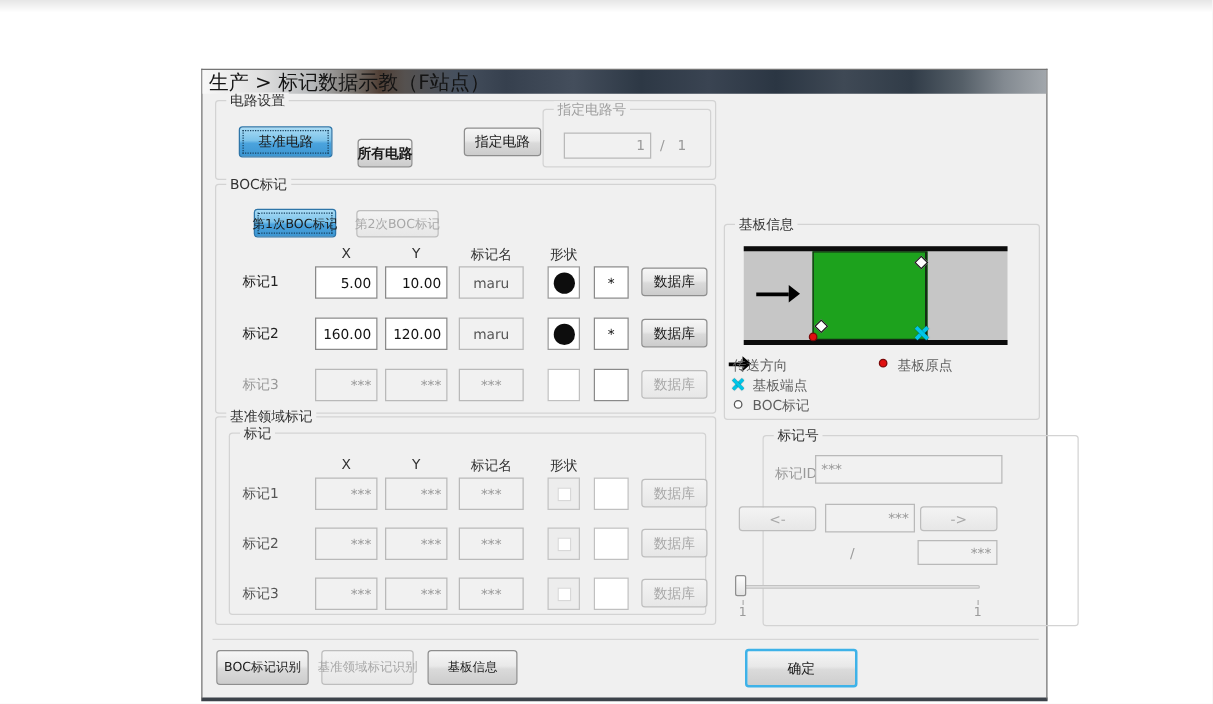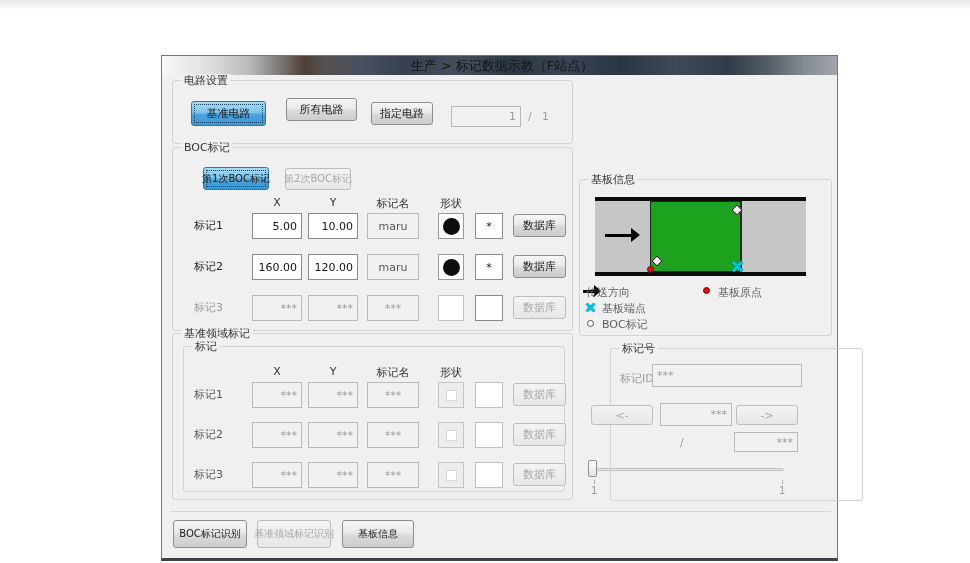--- a/index.html
+++ b/index.html
@@ -1,21 +1,21 @@
 <!DOCTYPE html>
 <html><head>
 <meta charset="utf-8">
 <style>
   html,body{margin:0;padding:0;}
   body{width:970px;height:563px;background:#ffffff;font-family:"DejaVu Sans",sans-serif;position:relative;overflow:hidden;}
   .top-band{position:absolute;left:0;top:0;width:970px;height:10px;background:linear-gradient(#e6e6e6,#ffffff);}
   .window{position:absolute;left:161px;top:55px;width:677px;height:506px;background:#f0f0f0;border:1px solid #757575;border-bottom:3px solid #3c424a;box-sizing:border-box;}
   .titlebar{position:absolute;left:0;top:0;width:100%;height:19px;
     background:linear-gradient(90deg,#f8f8f8 0%,#dfdfdf 7%,#b7b9bb 13%,#75706b 18%,#503f35 21%,#55514f 24%,#46505e 30%,#36404e 36%,#444e5c 44%,#2d3845 52%,#3a4452 60%,#2b3643 68%,#3f4955 76%,#313c48 84%,#555f68 90%,#838a91 95%,#a2a7ac 100%);
-    font-size:13px;color:#141414;line-height:19px;padding-left:5px;box-sizing:border-box;white-space:nowrap;overflow:hidden;text-align:center;}
+    font-size:16px;color:#141414;line-height:19px;padding-left:5px;box-sizing:border-box;white-space:nowrap;overflow:hidden;}
   .grp{position:absolute;border:1px solid #d3d3d3;border-radius:3px;box-sizing:border-box;}
   .grp-label{position:absolute;top:-7px;left:8px;background:#f0f0f0;padding:0 3px;font-size:11px;line-height:13px;color:#333;white-space:nowrap;}
   .grp-label.dim{color:#9f9f9f;}
   .btn{position:absolute;border:1px solid #8e8e8e;border-radius:3px;background:linear-gradient(#f6f6f6,#e9e9e9 45%,#dadada 55%,#cccccc);font-size:11px;color:#1a1a1a;display:flex;align-items:center;justify-content:center;box-sizing:border-box;white-space:nowrap;cursor:default;}
   .btn.sel{background:linear-gradient(#aadcf5,#7cc3ea 45%,#4ba3dd 55%,#3c96d2);border-color:#2e75a8;outline:1px dotted #17405f;outline-offset:-4px;}
   .btn.dis{color:#a8a8a8;border-color:#bdbdbd;background:linear-gradient(#f3f3f3,#e7e7e7);}
   .btn.default{border:2px solid #3eb2e8;background:linear-gradient(#f5f5f5,#e8e8e8 45%,#dadada 55%,#cecece);}
   .btn.small{font-size:10px;}
   .tb{position:absolute;background:#ffffff;border:1px solid #8a8a8a;box-sizing:border-box;font-size:11px;color:#111;display:flex;align-items:center;justify-content:flex-end;padding:0 4px;white-space:nowrap;}
   .tb.dis{background:#f1f1f1;border-color:#b9b9b9;color:#9a9a9a;}
@@ -60,22 +60,25 @@
 
 <div class="top-band"></div>
 
 <div class="window">
   <div class="titlebar">生产 &gt; 标记数据示教（F站点）</div>
 
   <div class="grp" style="left:10px;top:24px;width:401px;height:64px;">
     <span class="grp-label">电路设置</span>
   </div>
   <div class="btn sel" style="left:29px;top:45px;width:75px;height:25px;">基准电路</div>
-  <div class="btn" style="left:124px;top:42px;width:71px;height:23px;">所有电路</div>
+  <div class="btn" style="left:124px;top:55px;width:44px;height:23px;font-weight:bold;">所有电路</div>
   <div class="btn" style="left:209px;top:46px;width:62px;height:23px;">指定电路</div>
+  <div class="grp" style="left:272px;top:31px;width:135px;height:47px;">
+    <span class="grp-label dim">指定电路号</span>
+  </div>
   <div class="tb dis" style="left:289px;top:50px;width:70px;height:21px;">1</div>
   <span class="lbl dim" style="left:366px;top:54px;">/</span>
   <span class="lbl dim" style="left:380px;top:54px;">1</span>
 
   <div class="grp" style="left:10px;top:91px;width:401px;height:184px;">
     <span class="grp-label">BOC标记</span>
   </div>
   <div class="btn sel small" style="left:41px;top:111px;width:66px;height:23px;">第1次BOC标记</div>
   <div class="btn dis small" style="left:123px;top:112px;width:66px;height:22px;">第2次BOC标记</div>
 
@@ -195,13 +198,14 @@
   <div class="slider-thumb"></div>
   <div class="tick" style="left:432px;"></div>
   <div class="tick" style="left:620px;"></div>
   <span class="slbl" style="left:429px;">1</span>
   <span class="slbl" style="left:617px;">1</span>
 
   <div class="divider"></div>
   <div class="btn small" style="left:11px;top:464px;width:74px;height:28px;">BOC标记识别</div>
   <div class="btn dis small" style="left:95px;top:464px;width:74px;height:28px;">基准领域标记识别</div>
   <div class="btn small" style="left:180px;top:464px;width:72px;height:28px;">基板信息</div>
+  <div class="btn default" style="left:434px;top:463px;width:90px;height:31px;">确定</div>
 </div>
 
 </body></html>

